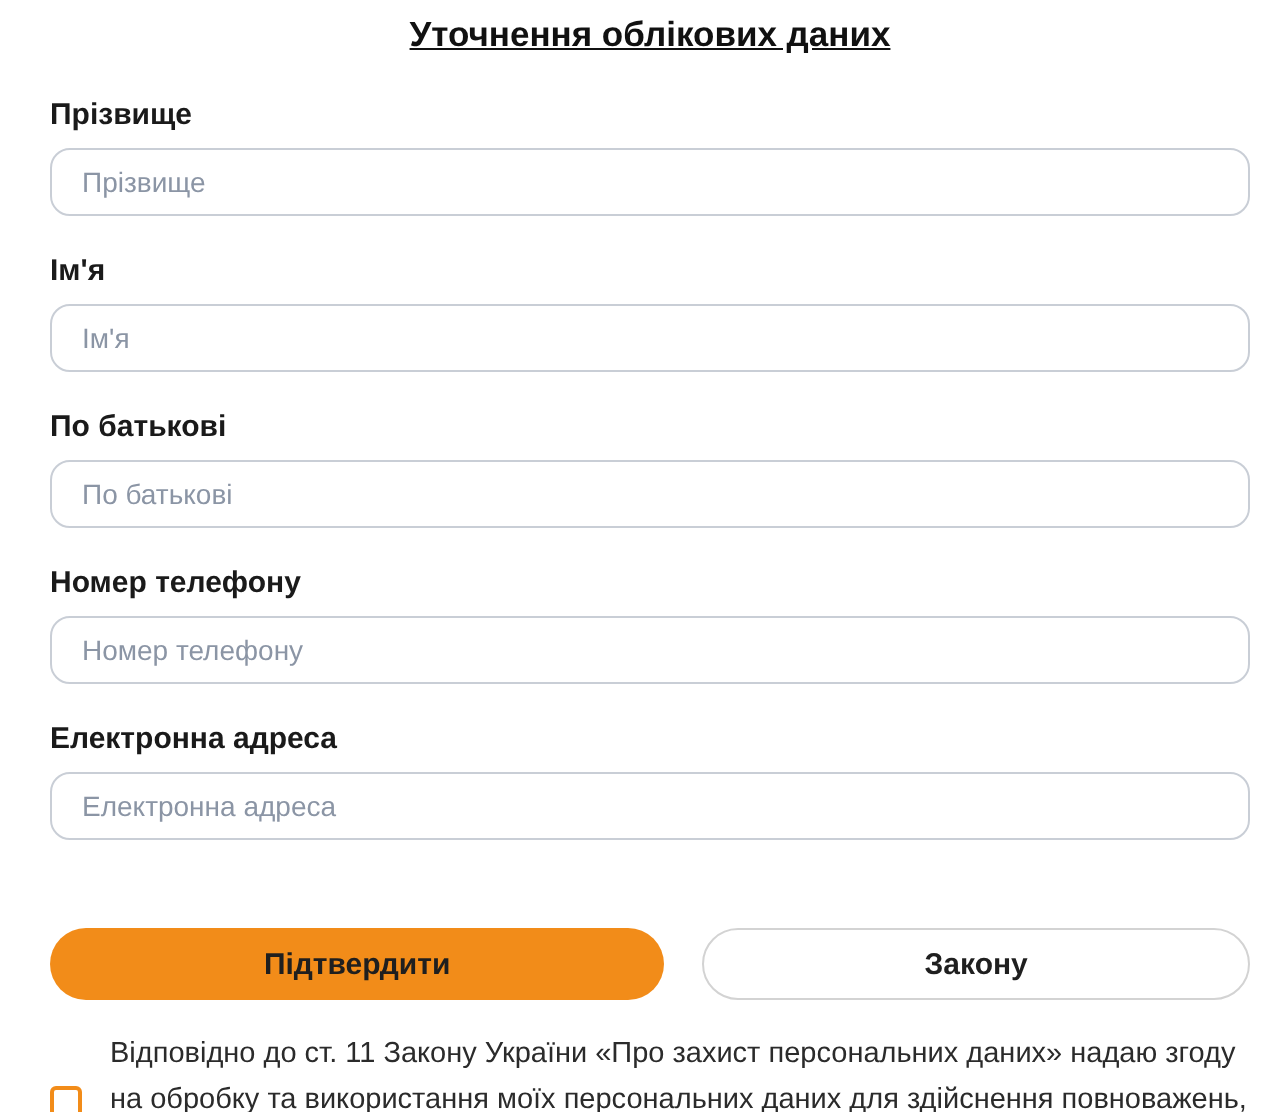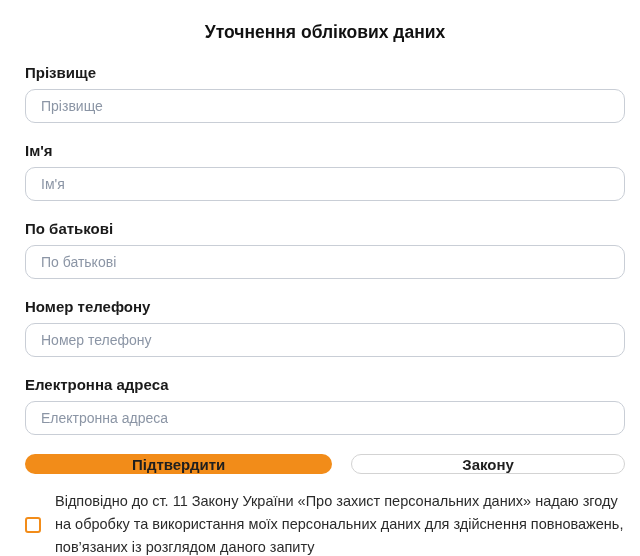--- a/index.html
+++ b/index.html
@@ -19,21 +19,22 @@
     overflow:hidden;
   }
   .container{
     padding:0 15px 0 25px;
   }
   h1.page-title{
     font-size:17.5px;
     font-weight:700;
     color:#111111;
     text-align:center;
-    margin:22px 0 21px 0;
+    margin:7px 0 21px 0;
+    text-decoration:underline;
   }
   .field-group{margin-bottom:19px;}
   .field-label{
     display:block;
     font-size:15px;
     font-weight:700;
     line-height:17px;
     color:var(--label-text);
     margin-bottom:8px;
   }
@@ -49,27 +50,28 @@
     outline:none;
     background:#ffffff;
   }
   .text-input::placeholder{color:var(--placeholder-text);}
   .button-row{
     display:flex;
     gap:19px;
     margin-top:12px;
   }
   .btn{
-    height:20px;
+    height:36px;
     border-radius:18px;
     font-size:15px;
     font-weight:700;
     font-family:inherit;
     cursor:pointer;
     padding:0;
+    margin-top:25px;
   }
   .btn-primary{
     flex:1.13;
     background:var(--accent-orange);
     border:none;
     color:#1F1F1F;
   }
   .btn-secondary{
     flex:1;
     background:#ffffff;

